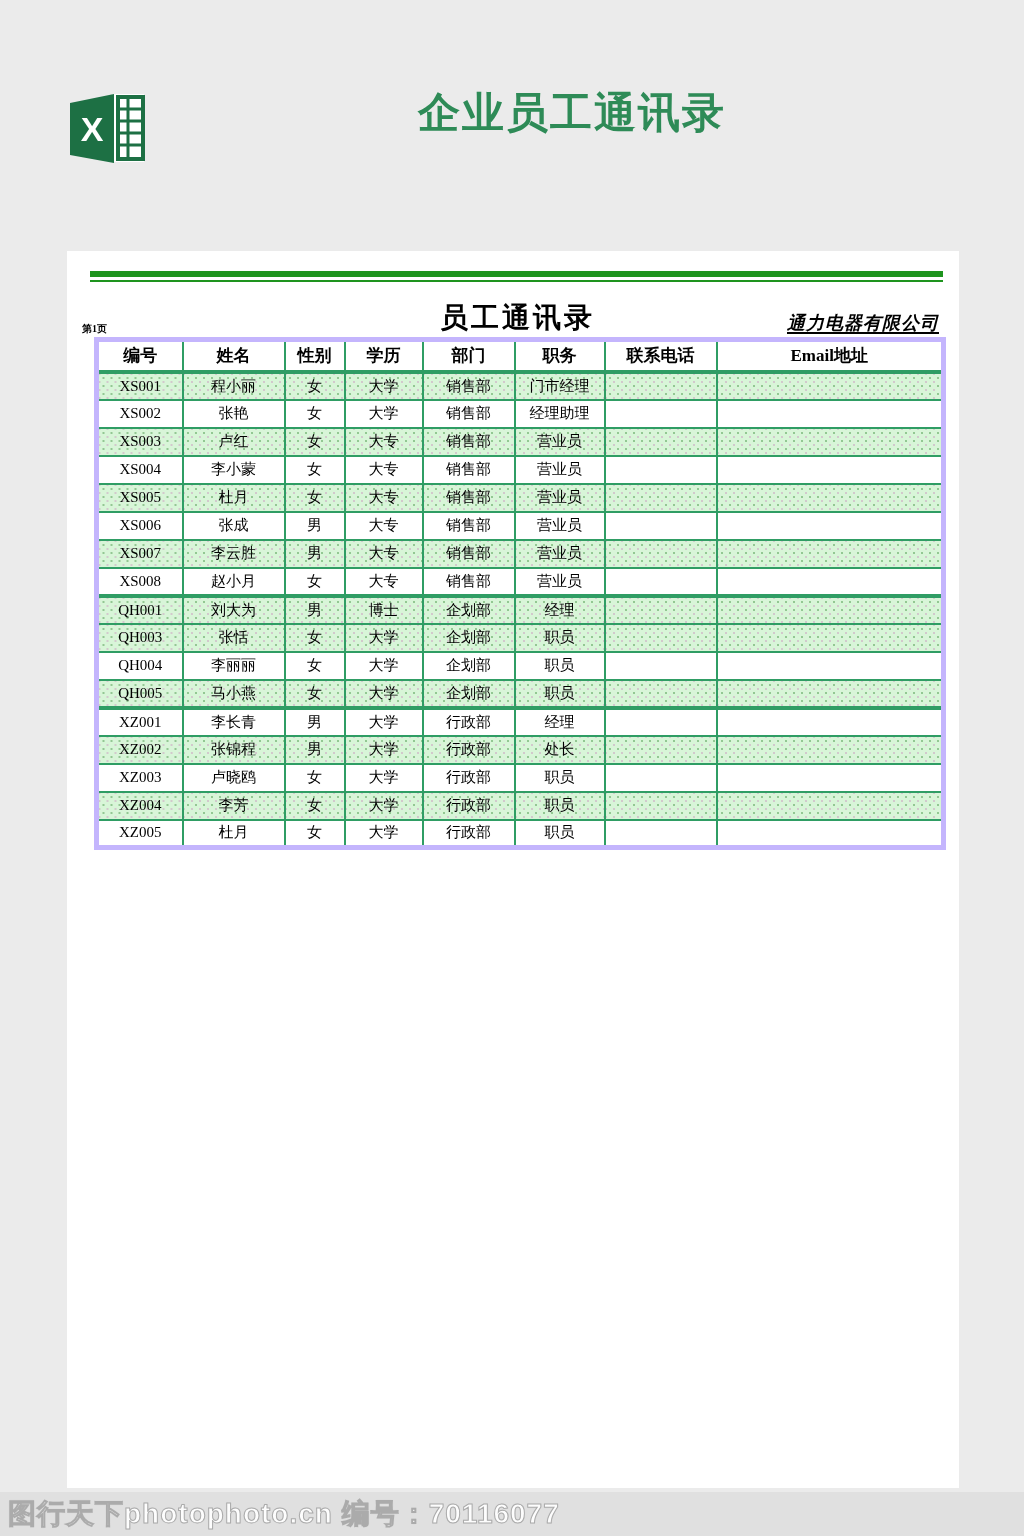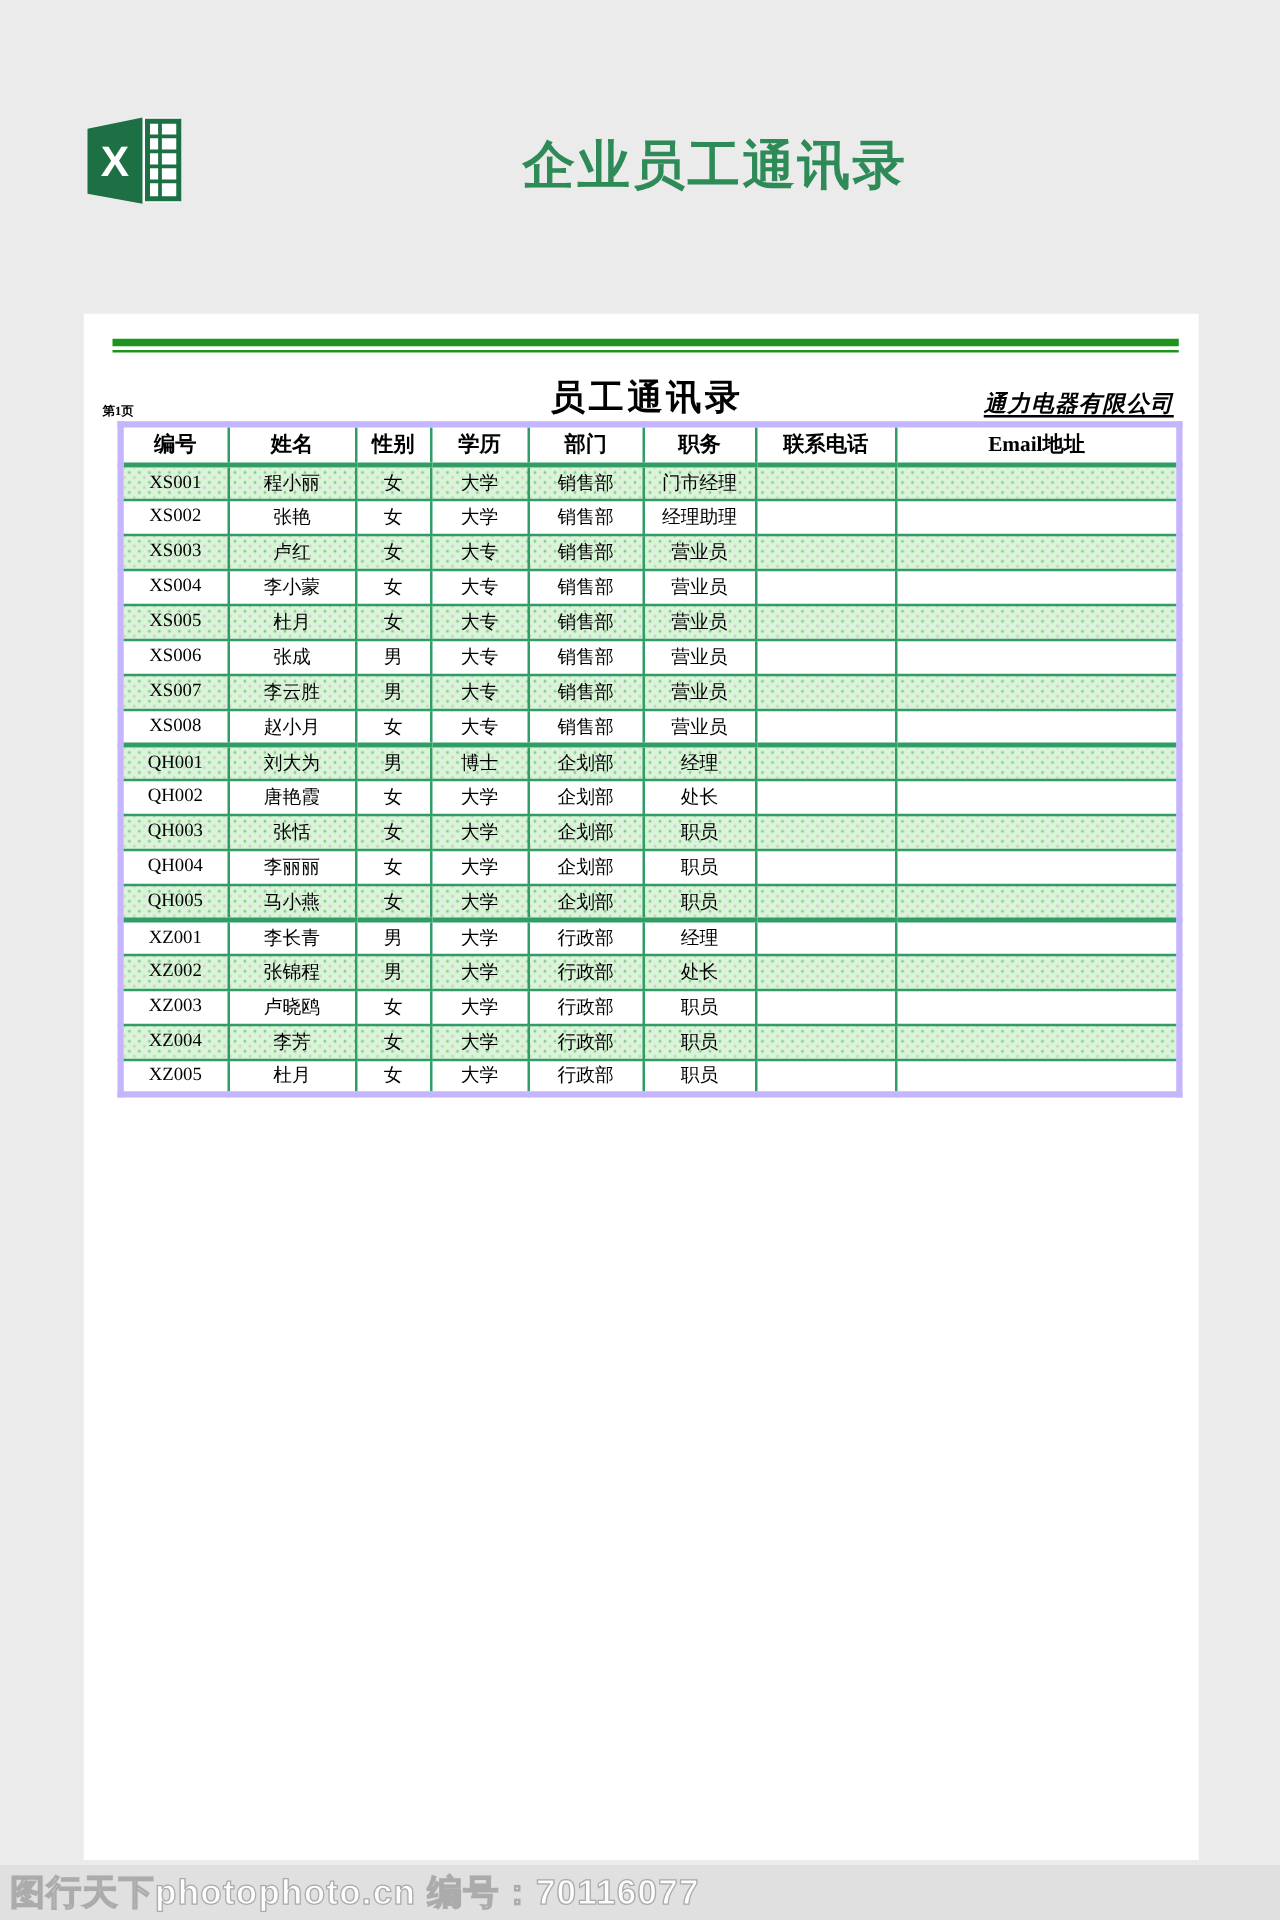--- a/index.html
+++ b/index.html
@@ -7,21 +7,21 @@
   body {
     position: relative;
     background: #ebebeb;
     font-family: "Liberation Sans", sans-serif;
     overflow: hidden;
   }
 
   
   .top-header { position: absolute; left: 0; top: 0; width: 1024px; height: 250px; }
   .excel-logo { position: absolute; left: 66px; top: 90px; width: 82px; height: 76px; }
-  .header-text { position: absolute; left: 130px; right: 10px; top: 108px; text-align: center; }
+  .header-text { position: absolute; left: 130px; right: 10px; top: 89px; text-align: center; }
   .main-title {
     font-size: 42px; font-weight: bold; letter-spacing: 2px;
     color: #2e8b57; line-height: 1.15;
     font-family: "Liberation Sans", sans-serif;
   }
   .sub-title {
     margin-top: 13px; font-size: 24px; color: #3a3a3a; letter-spacing: 1px;
     font-weight: 500;
   }
 
@@ -223,30 +223,20 @@
         <tr class="alt">
           <td>QH001</td>
           <td>刘大为</td>
           <td>男</td>
           <td>博士</td>
           <td>企划部</td>
           <td>经理</td>
           <td></td>
           <td></td>
         </tr>
-        <tr>
-          <td>QH002</td>
-          <td>唐艳霞</td>
-          <td>女</td>
-          <td>大学</td>
-          <td>企划部</td>
-          <td>处长</td>
-          <td></td>
-          <td></td>
-        </tr>
         <tr class="alt">
           <td>QH003</td>
           <td>张恬</td>
           <td>女</td>
           <td>大学</td>
           <td>企划部</td>
           <td>职员</td>
           <td></td>
           <td></td>
         </tr>

